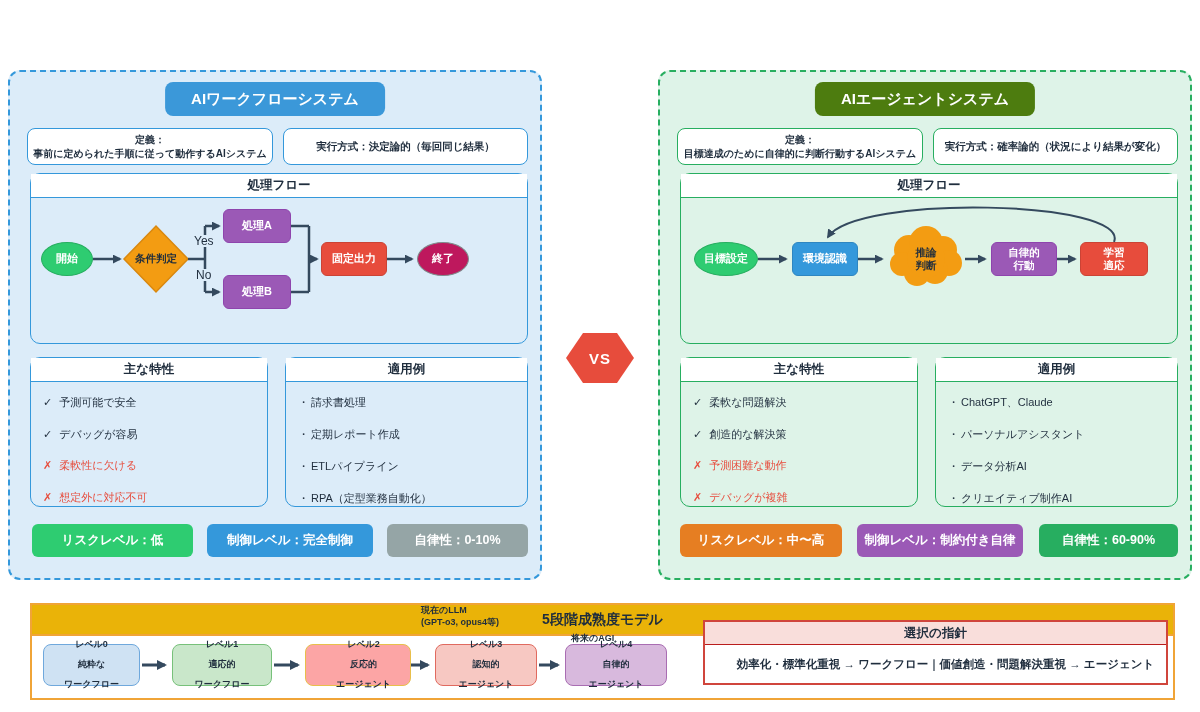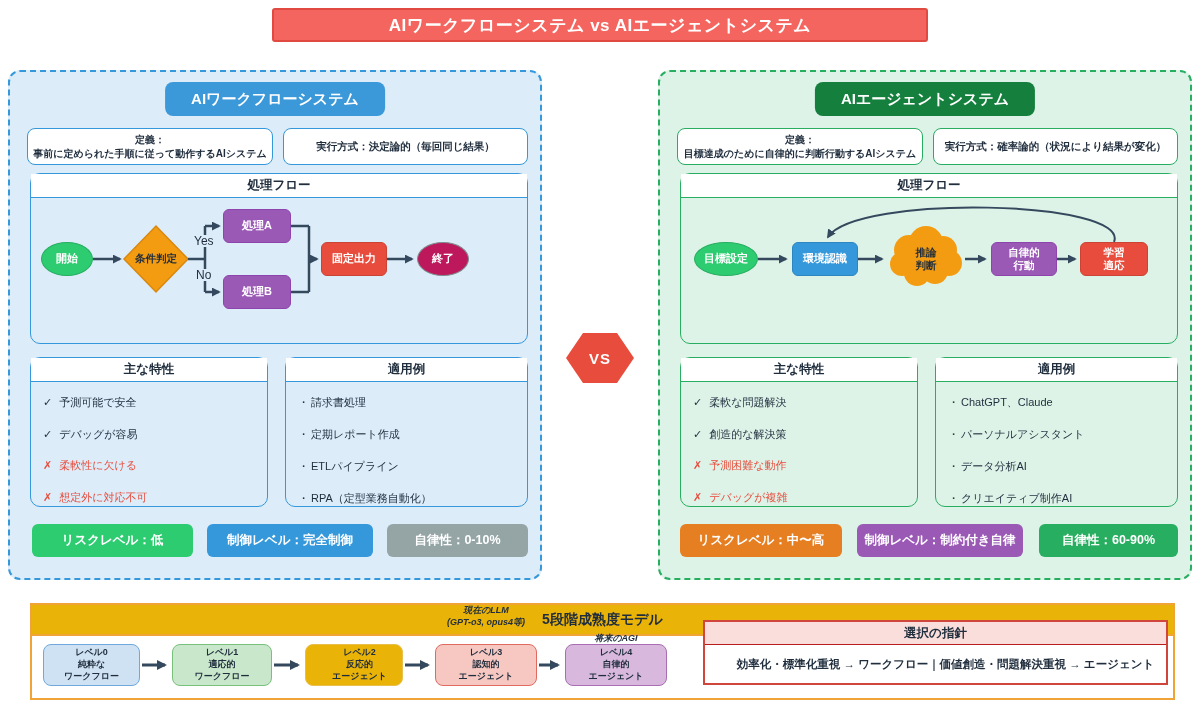--- a/index.html
+++ b/index.html
@@ -20,21 +20,21 @@
   .panel.wf { left:8px;  background:#dcecf9; border:2px dashed #3498db; }
   .panel.ag { left:658px; background:#def3e8; border:2px dashed #27ae60; }
 
   .pill {
     position:absolute; top:10px; left:50%; transform:translateX(-50%);
     height:14px; padding:17px 26px; border-radius:8px;
     display:flex; align-items:center; justify-content:center;
     color:#fff; font-size:15px; font-weight:bold; white-space:nowrap;
   }
   .wf .pill { background:#3b98d9; }
-  .ag .pill { background:#15803d; }
+  .ag .pill { background:#4d7c0f; }
 
   .info-box {
     position:absolute; top:56px; height:37px; background:#fff; border-radius:8px;
     display:flex; flex-direction:column; align-items:center; justify-content:center;
     font-size:10px; font-weight:600; line-height:1.35; text-align:center; white-space:nowrap;
   }
   .wf .info-box { border:1.5px solid #3498db; }
   .ag .info-box { border:1.5px solid #27ae60; }
   .info-def  { left:17px;  width:246px; }
   .info-exec { left:273px; width:245px; font-size:10.5px; }
@@ -110,29 +110,29 @@
   }
   .mat-head {
     height:31px; background:#eab308; border-bottom:2px solid #f0a437;
     display:flex; align-items:center; justify-content:center;
     font-size:14px; font-weight:bold;
   }
   .mat-body { position:relative; width:100%; height:62px; }
   .lvl {
     position:absolute; top:8px; height:42px; border-radius:8px;
     display:flex; flex-direction:column; align-items:center; justify-content:center;
-    font-size:9px; font-weight:600; line-height:1.3; text-align:center; white-space:nowrap;
+    font-size:9px; font-weight:600; line-height:1.3; text-align:center; white-space:nowrap;gap:8px;
   }
   .lvl0 { left:11px;  width:97px;  background:#cfe2f3; border:1.5px solid #6fa8dc; }
   .lvl1 { left:140px; width:100px; background:#c9e7ca; border:1.5px solid #77c17a; }
-  .lvl2 { left:273px; width:98px;  background:#eab308; border:1.5px solid #e8bf4a;padding-left:11px; }
+  .lvl2 { left:273px; width:106px;  background:#fca5a5; border:1.5px solid #e8bf4a;padding-left:11px; }
   .lvl3 { left:403px; width:102px; background:#f7c8c2; border:1.5px solid #e06a5f; }
   .lvl4 { left:533px; width:102px; background:#d8b9dd; border:1.5px solid #a96db2; }
 
-  .ann { position:absolute; text-align:center; font-weight:bold; color:#1f2d3d;font-style:italic; }
+  .ann { position:absolute; font-weight:bold; color:#1f2d3d; }
   .ann-llm { left:421px; top:604px; width:130px; font-size:9px; line-height:1.35; }
   .ann-agi { left:571px; top:632px; width:90px;  font-size:9px; }
 
   
   .guideline {
     position:absolute; left:703px; top:620px; width:465px; height:65px;
     background:#ffffff; border:2px solid #d0453c;
   }
   .gl-head {
     height:23px; background:#f9dedb; border-bottom:1px solid #b91c1c;
@@ -142,21 +142,20 @@
   .gl-body {
     height:38px; display:flex; align-items:center; justify-content:center;
     font-size:11.5px; font-weight:bold; white-space:nowrap;padding-left:20px;
   }
 </style>
 </head>
 <body>
 
 <div class="canvas">
 
-  <div class="banner">AIワークフローシステム vs AIエージェントシステム</div>
 
   <section class="panel wf">
     <div class="pill">AIワークフローシステム</div>
 
     <div class="info-box info-def">
       <div>定義：</div>
       <div>事前に定められた手順に従って動作するAIシステム</div>
     </div>
     <div class="info-box info-exec">
       <div>実行方式：決定論的（毎回同じ結果）</div>

